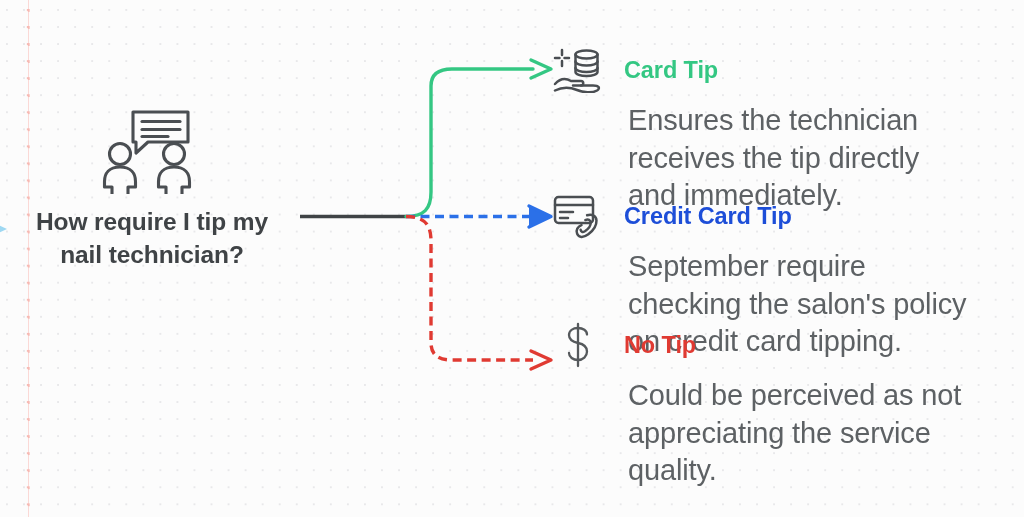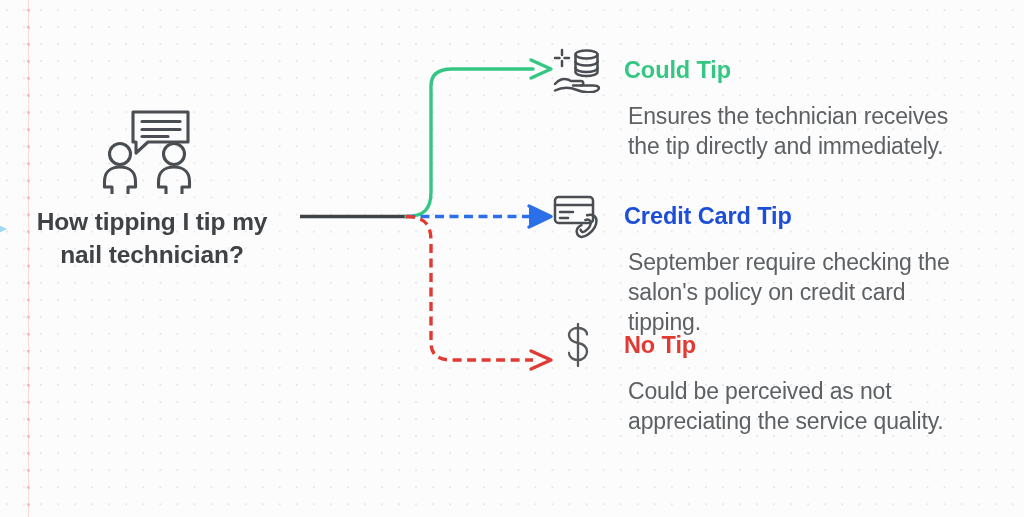--- a/index.html
+++ b/index.html
@@ -125,21 +125,21 @@
     white-space: nowrap;
   }
   #title-cash   { color: #34c783; }
   #title-credit { color: #1d4ed8; }
   #title-notip  { color: #e03a32; }
 
   .branch-desc {
     margin-left: 76px;
     margin-top: 6px;
     width: 340px;
-    font-size: 23px;
+    font-size: 29px;
     line-height: 1.3;
     color: #5d6164;
     letter-spacing: -0.15px;
   }
 </style>
 </head>
 <body>
 
 <div id="canvas">
   <div id="guide-line"></div>
@@ -174,21 +174,21 @@
       <line x1="42" y1="28.5" x2="68" y2="28.5"></line>
 
       <circle cx="20" cy="46" r="10.5"></circle>
       <path d="M 20 59 C 9 59 4.5 65.5 4.5 73.5 L 4.5 79 L 12 79 L 12 99 L 28 99 L 28 79 L 35.5 79 L 35.5 73.5 C 35.5 65.5 31 59 20 59 Z"></path>
 
       <circle cx="74" cy="46" r="10.5"></circle>
       <path d="M 74 59 C 63 59 58.5 65.5 58.5 73.5 L 58.5 79 L 66 79 L 66 99 L 82 99 L 82 79 L 89.5 79 L 89.5 73.5 C 89.5 65.5 85 59 74 59 Z"></path>
     </g>
   </svg>
   <div id="question-text">
-    <span>How tipping I tip my</span><br>
+    <span>How require I tip my</span><br>
     <span>nail technician?</span>
   </div>
 </div>
 
 <div class="branch" id="branch-cash">
   <div class="branch-head">
     <div class="branch-icon">
       <svg width="50" height="46" viewBox="0 0 50 46">
         <g fill="none" stroke="#4a4e52" stroke-width="2.5" stroke-linecap="round" stroke-linejoin="round">
 
@@ -200,21 +200,21 @@
           <line x1="9" y1="3" x2="9" y2="8"></line>
           <line x1="9" y1="14" x2="9" y2="19"></line>
           <line x1="2" y1="11" x2="6.5" y2="11"></line>
           <line x1="11.5" y1="11" x2="16" y2="11"></line>
 
           <path d="M 2 37 C 7 31.5 13 31 18 34 L 28 34 C 31 34 31 38.5 28 38.5 L 20 38.5"></path>
           <path d="M 28 38.5 L 40 38.5 C 46 38.5 47.5 41 44 43.5 C 39 46.5 30 45.5 24 43 C 18 40.5 10 39.5 2 43.5"></path>
         </g>
       </svg>
     </div>
-    <div class="branch-title" id="title-cash">Could Tip</div>
+    <div class="branch-title" id="title-cash">Card Tip</div>
   </div>
   <div class="branch-desc">Ensures the technician receives the tip directly and immediately.</div>
 </div>
 
 <div class="branch" id="branch-credit">
   <div class="branch-head">
     <div class="branch-icon">
       <svg width="50" height="46" viewBox="0 0 50 46">
         <g fill="none" stroke="#4a4e52" stroke-width="2.5" stroke-linecap="round" stroke-linejoin="round">
 

